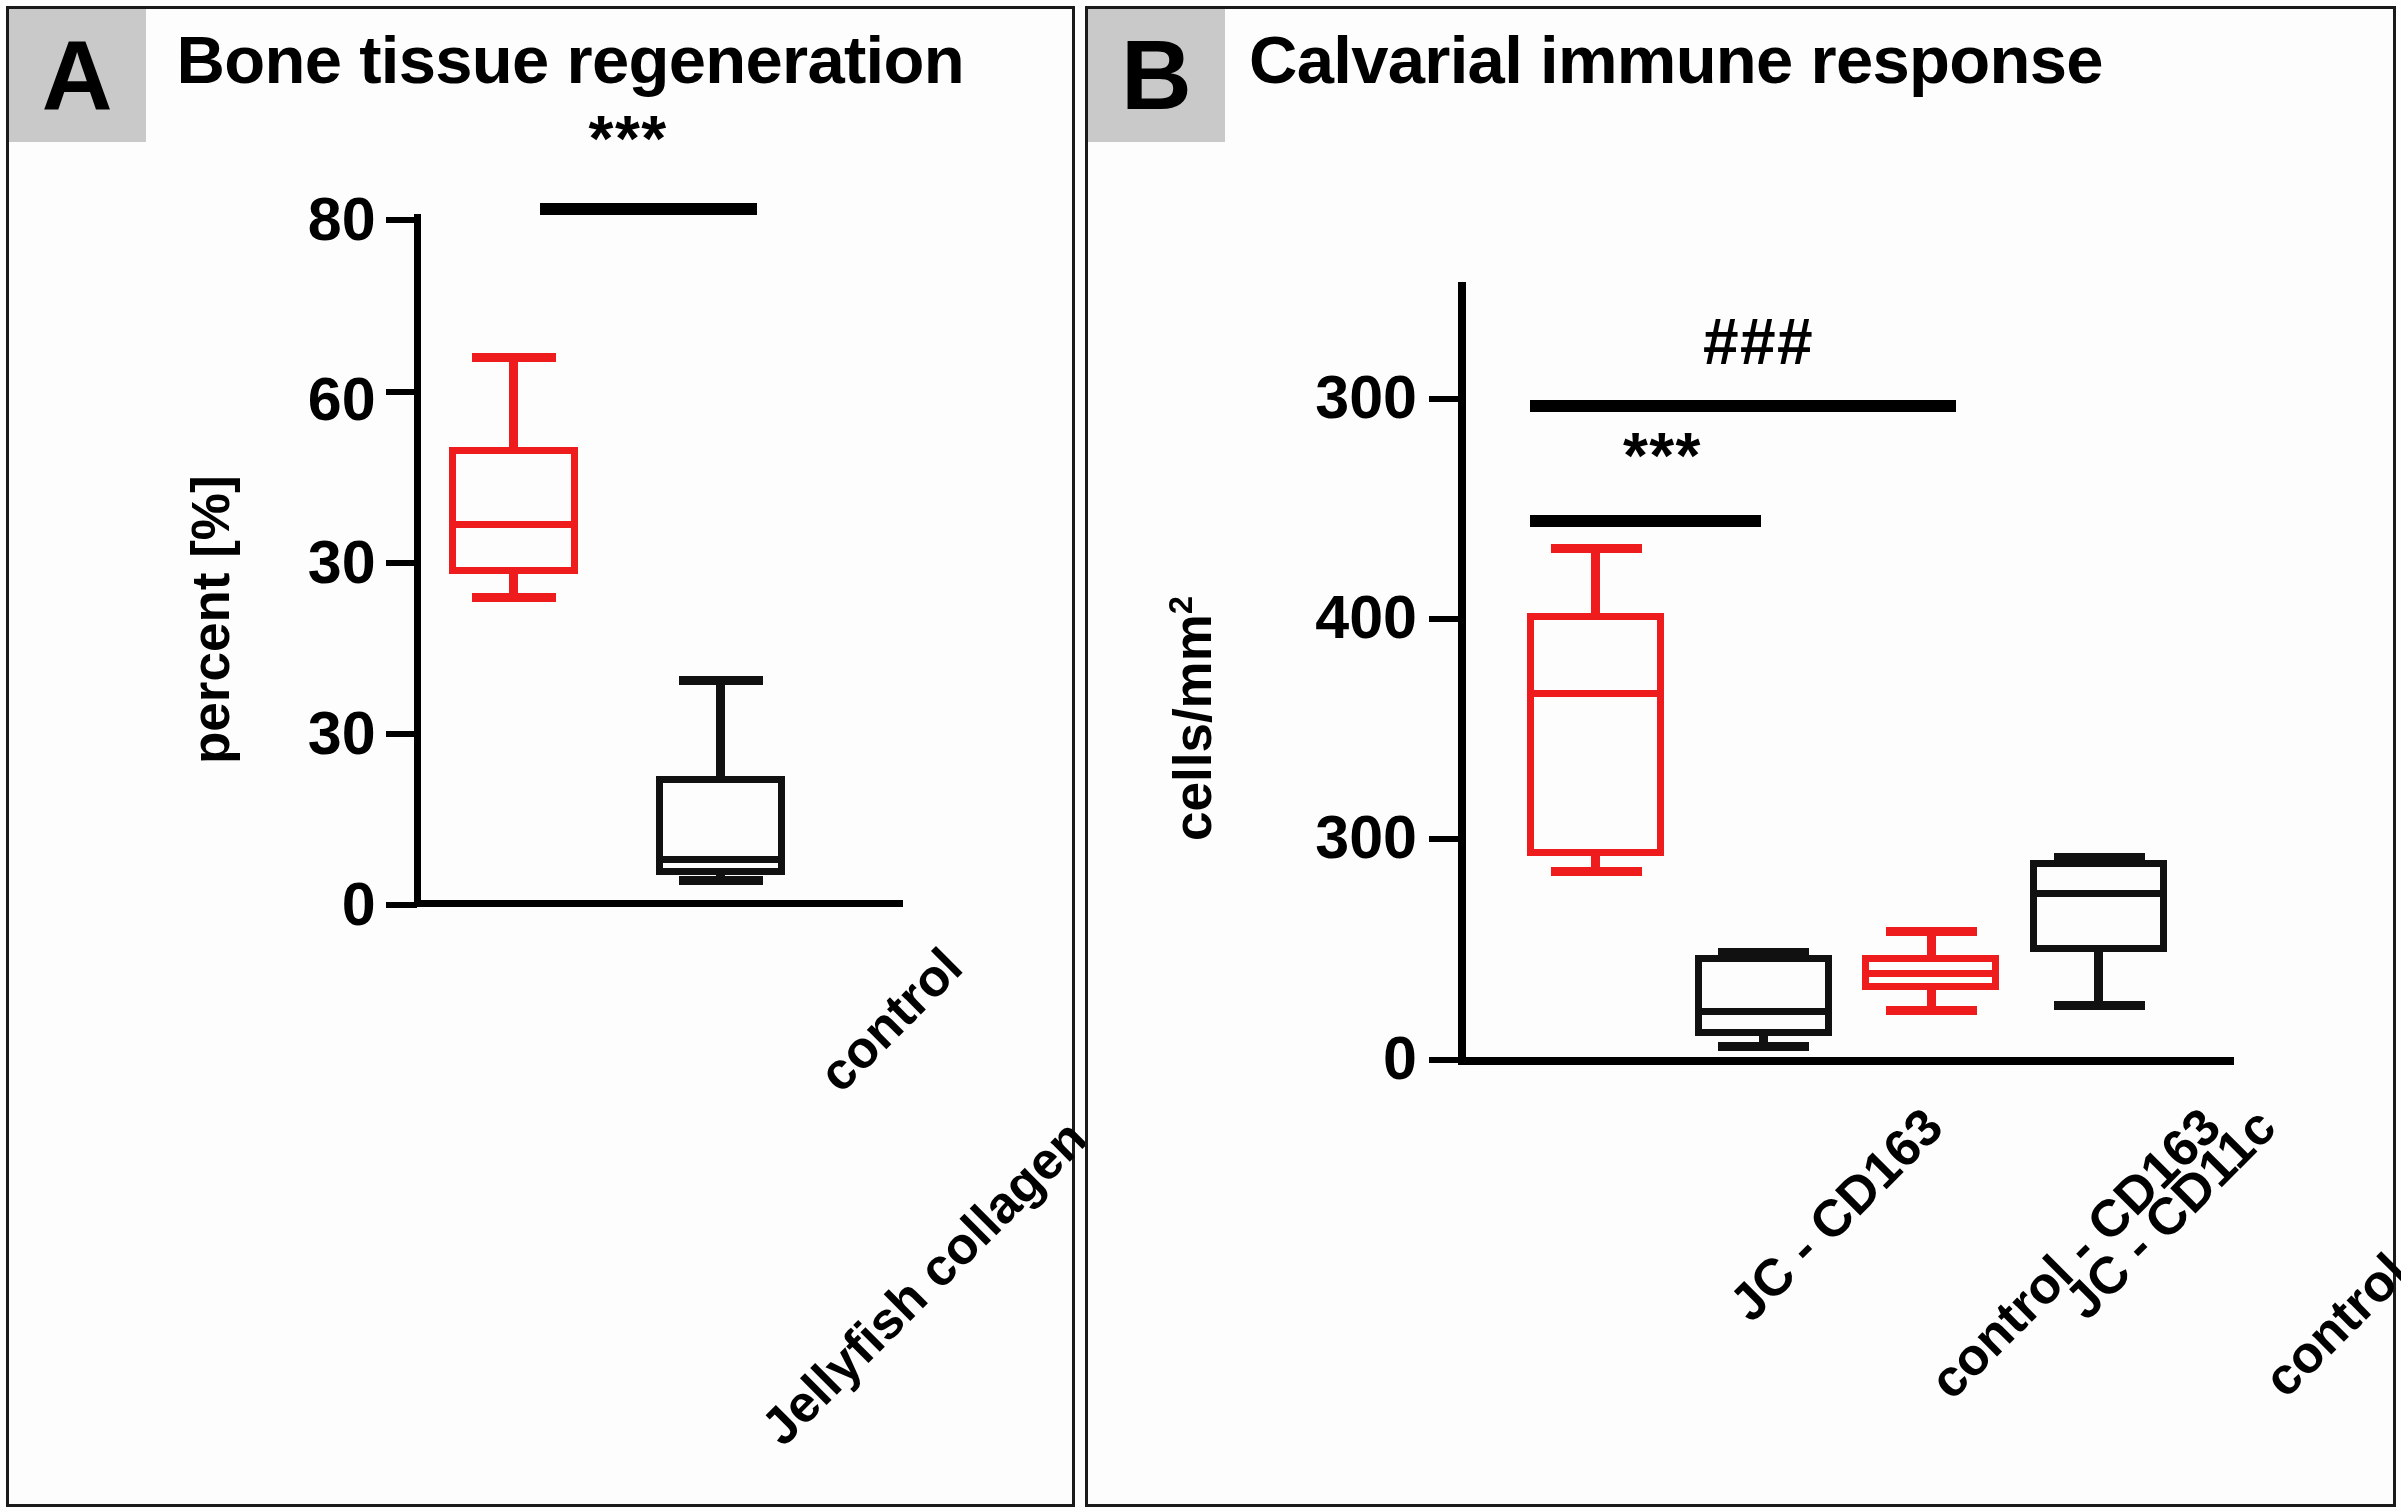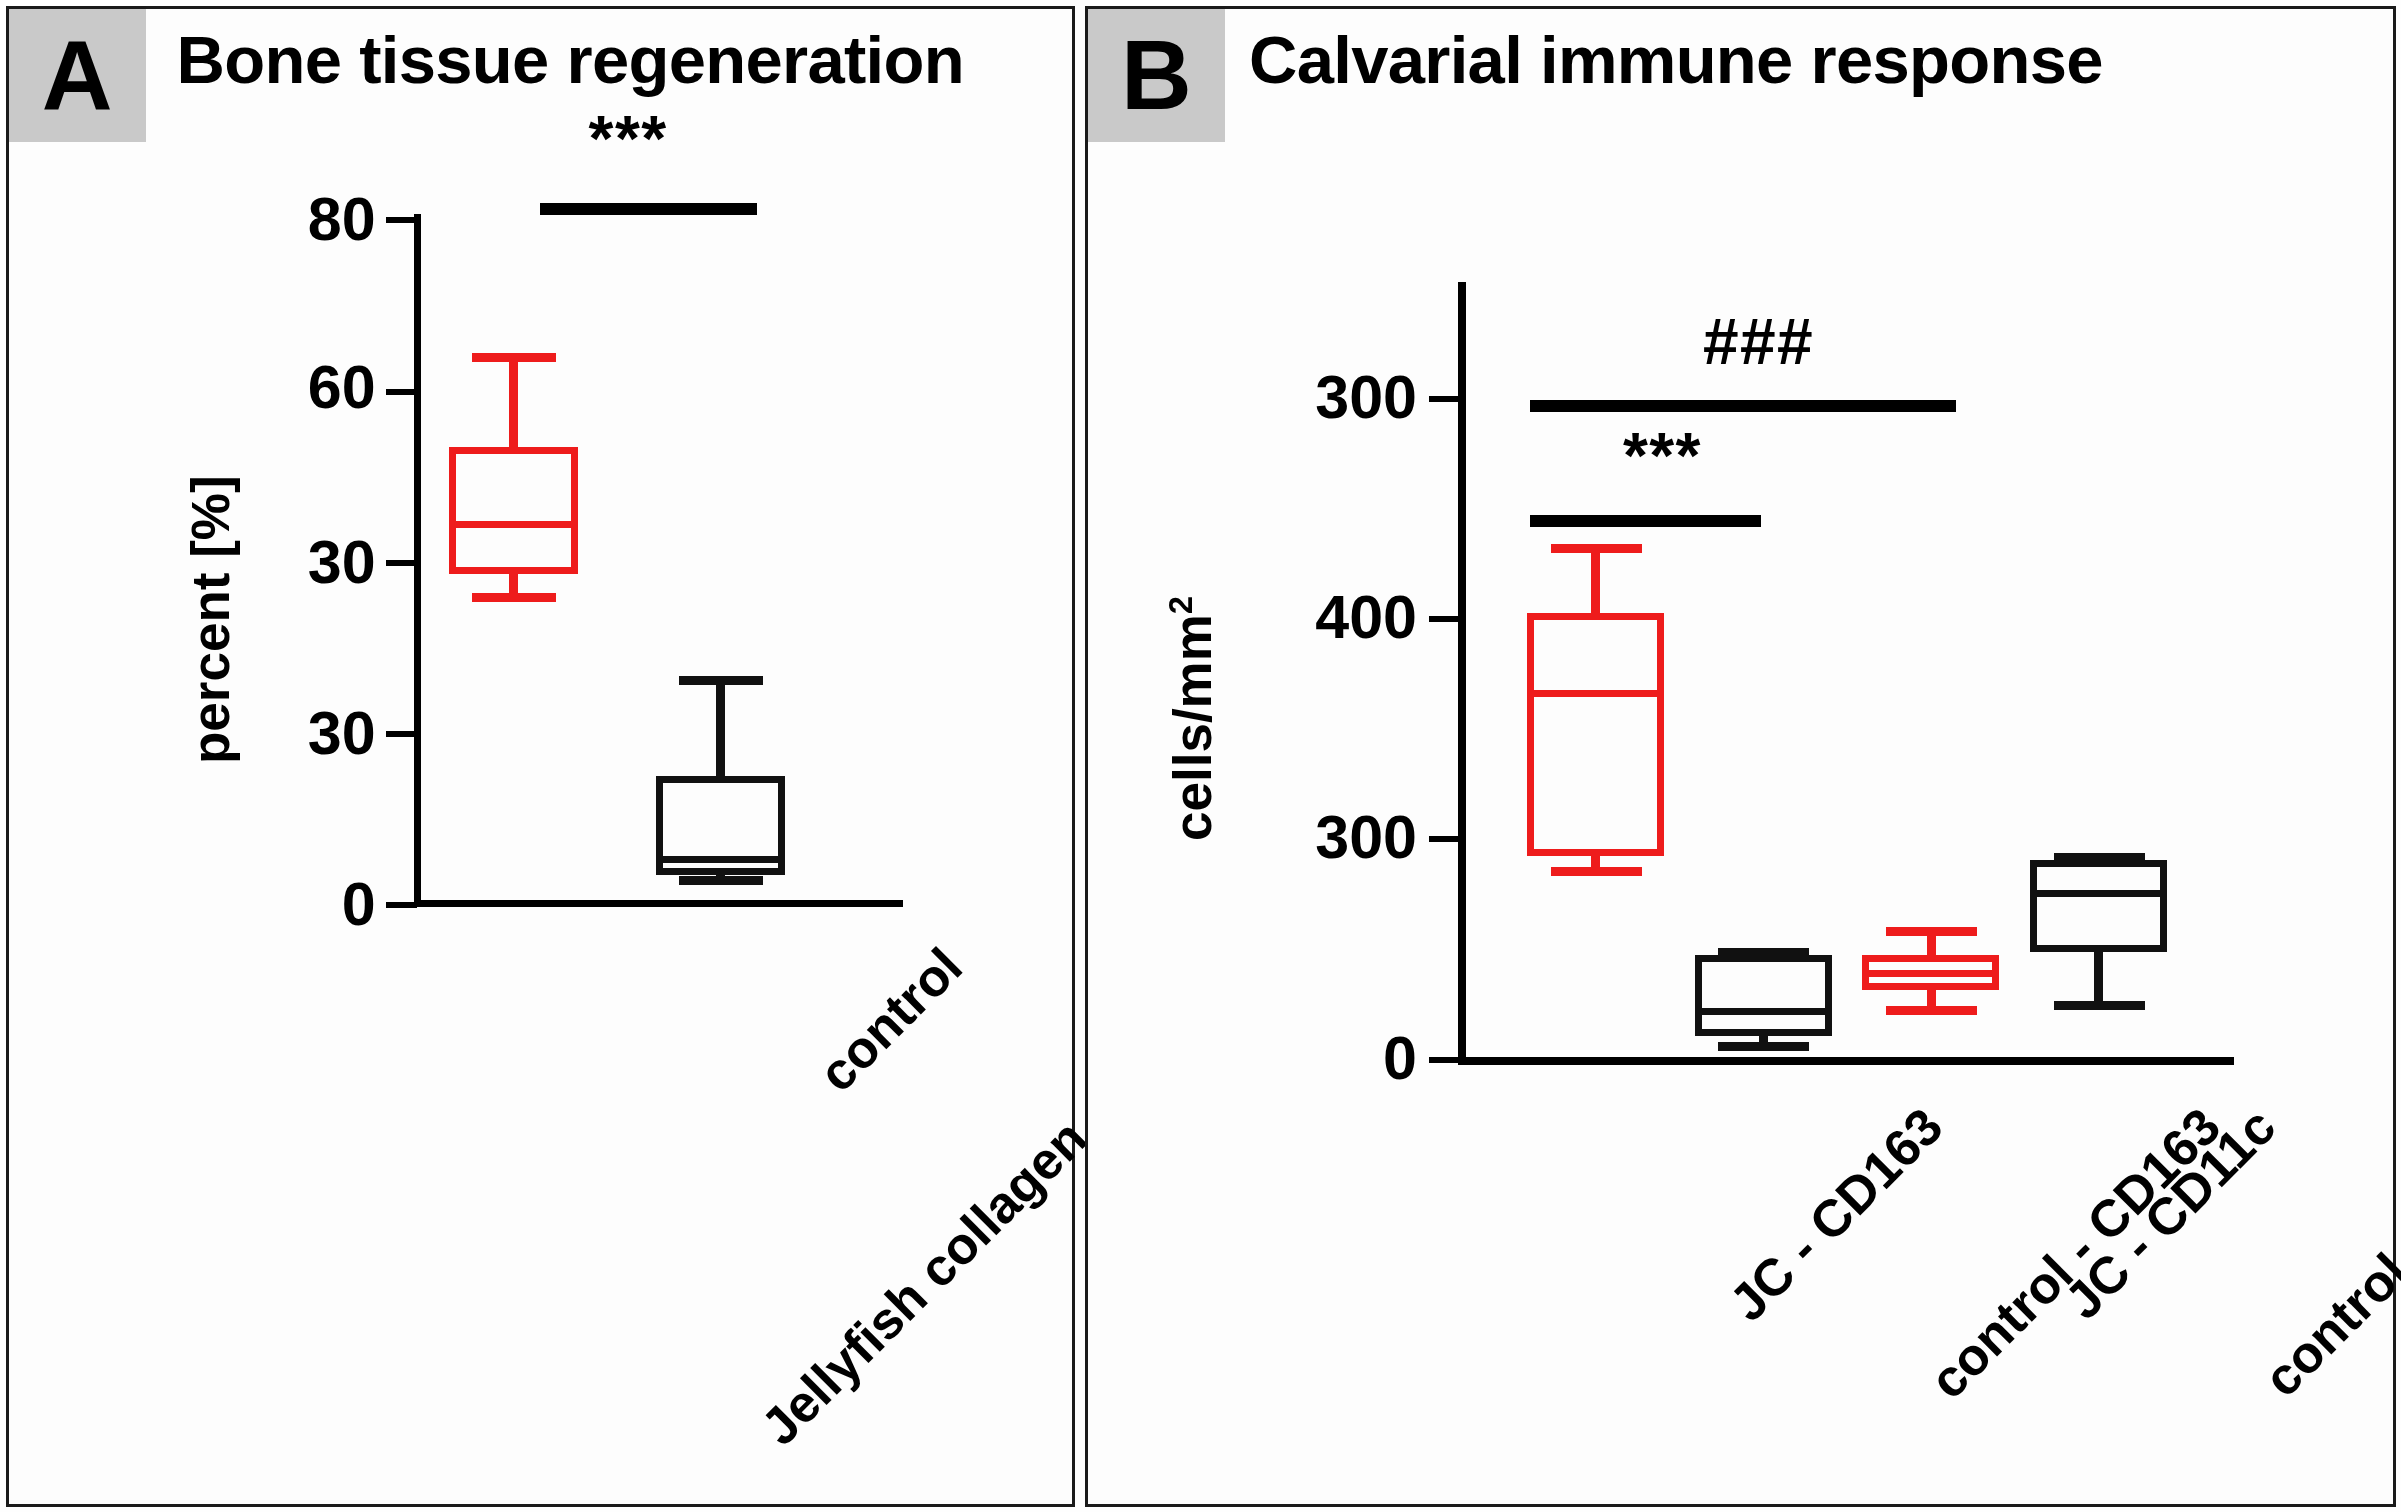--- a/index.html
+++ b/index.html
@@ -75,21 +75,21 @@
 
       <div class="axis-line" style="left:405px;top:891px;width:489px;height:7.7px;"></div>
 
       <div class="tick" style="left:377px;top:208px;width:31px;"></div>
       <div class="tick" style="left:377px;top:380px;width:31px;"></div>
       <div class="tick" style="left:377px;top:551px;width:31px;"></div>
       <div class="tick" style="left:377px;top:722px;width:31px;"></div>
       <div class="tick" style="left:377px;top:893px;width:31px;"></div>
 
       <div class="tick-label" style="left:231px;top:180px;width:136px;">80</div>
-      <div class="tick-label" style="left:231px;top:348px;width:136px;">60</div>
+      <div class="tick-label" style="left:231px;top:360px;width:136px;">60</div>
       <div class="tick-label" style="left:231px;top:523px;width:136px;">30</div>
       <div class="tick-label" style="left:231px;top:694px;width:136px;">30</div>
       <div class="tick-label" style="left:231px;top:865px;width:136px;">0</div>
 
       <div class="axis-title" style="left:175px;top:755px;transform:rotate(-90deg);">percent [%]</div>
 
       <div class="sig-txt" style="left:580px;top:98px;">***</div>
       <div class="sig-bar" style="left:531px;top:194px;width:217px;"></div>
 
       <div class="bp red">

